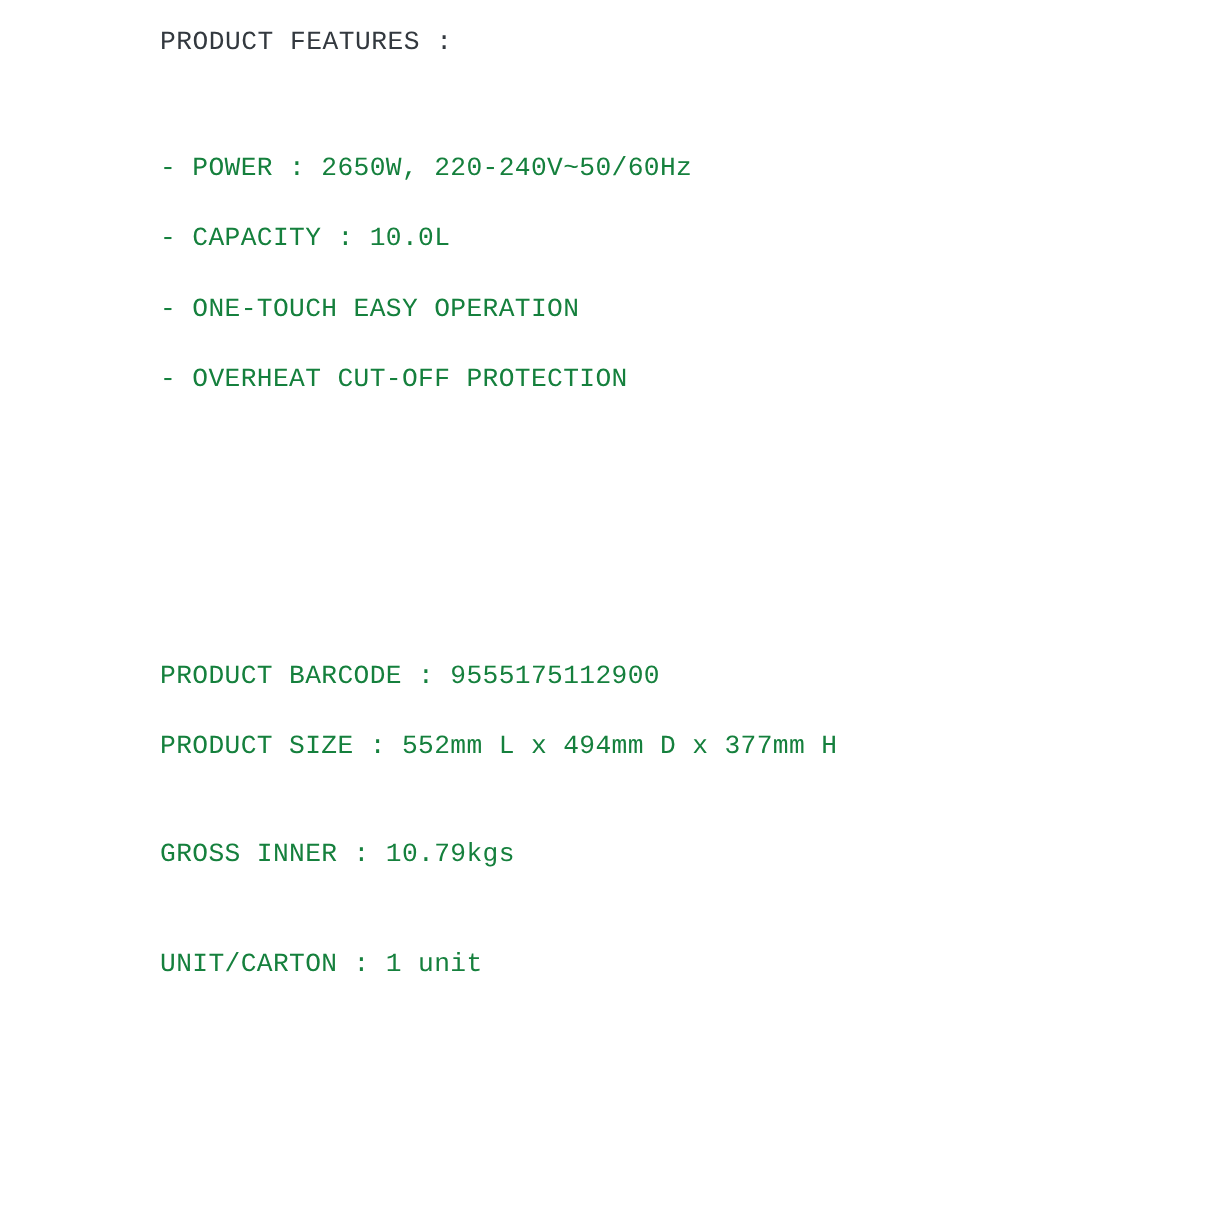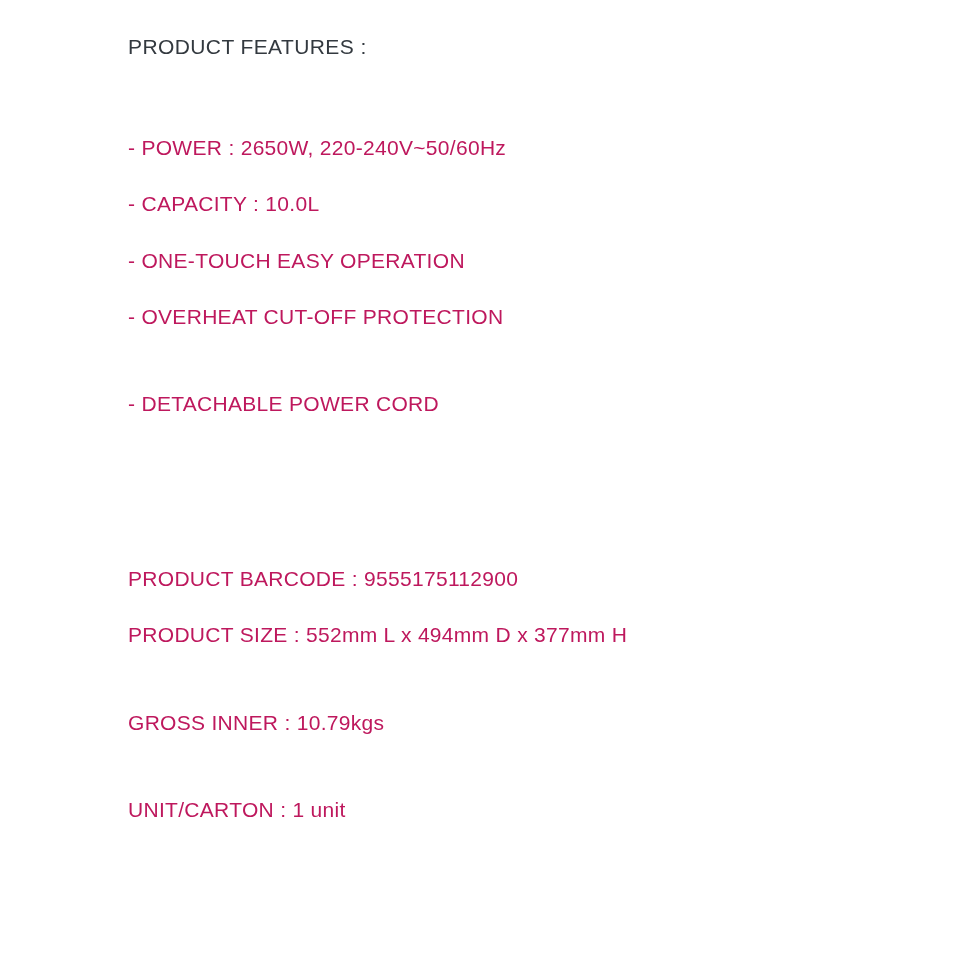--- a/index.html
+++ b/index.html
@@ -12,41 +12,42 @@
     background: #ffffff;
     font-family: "Liberation Sans", sans-serif;
     color: #2f3640;
     overflow: hidden;
   }
   .page {
     position: relative;
     width: 980px;
     height: 980px;
     box-sizing: border-box;
-    padding: 34px 40px 0 128px;
+    padding: 22px 40px 0 128px;
+    font-family: Liberation Mono, monospace;
   }
   .section-heading {
     font-size: 21px;
     letter-spacing: 0.4px;
     color: #33393f;
     font-weight: 400;
     line-height: 1.2;
     margin: 0;
   }
   .features-list,
   .info-list {
     list-style: none;
     margin: 0;
     padding: 0;
   }
   .features-list li,
   .info-list li {
     font-size: 21px;
     letter-spacing: 0.3px;
-    color: #be185d;
+    color: #15803d;
     line-height: 1.2;
     margin: 0;
     white-space: nowrap;
   }
   .spacer-lg {
     height: 76px;
   }
   .block-gap {
     height: 74px;
   }
@@ -63,21 +64,20 @@
   <ul class="features-list">
     <li>- POWER : 2650W, 220-240V~50/60Hz</li>
     <li class="pad" style="height:31px"></li>
     <li>- CAPACITY : 10.0L</li>
     <li class="pad" style="height:31px"></li>
     <li>- ONE-TOUCH EASY OPERATION</li>
     <li class="pad" style="height:31px"></li>
     <li>- OVERHEAT CUT-OFF PROTECTION</li>
     <li class="pad" style="height:31px"></li>
     <li class="pad" style="height:31px"></li>
-    <li>- DETACHABLE POWER CORD</li>
   </ul>
 
   <div class="block-gap"></div>
 
 
   <div class="spacer-lg"></div>
 
   <ul class="info-list">
     <li>PRODUCT BARCODE : 9555175112900</li>
     <li class="pad" style="height:31px"></li>

